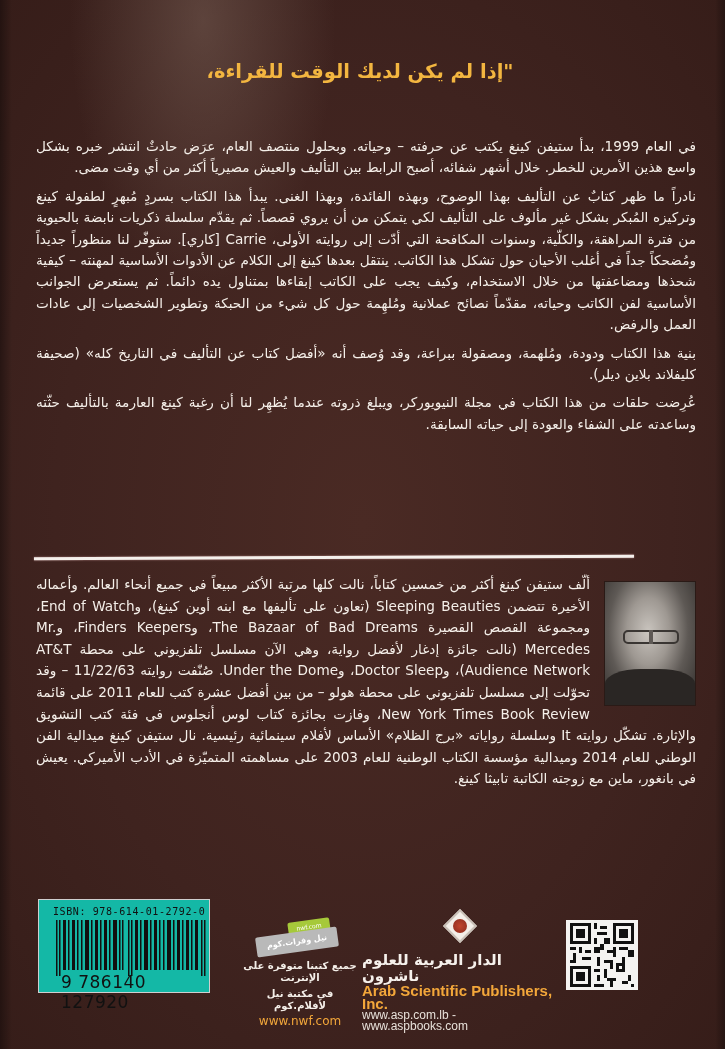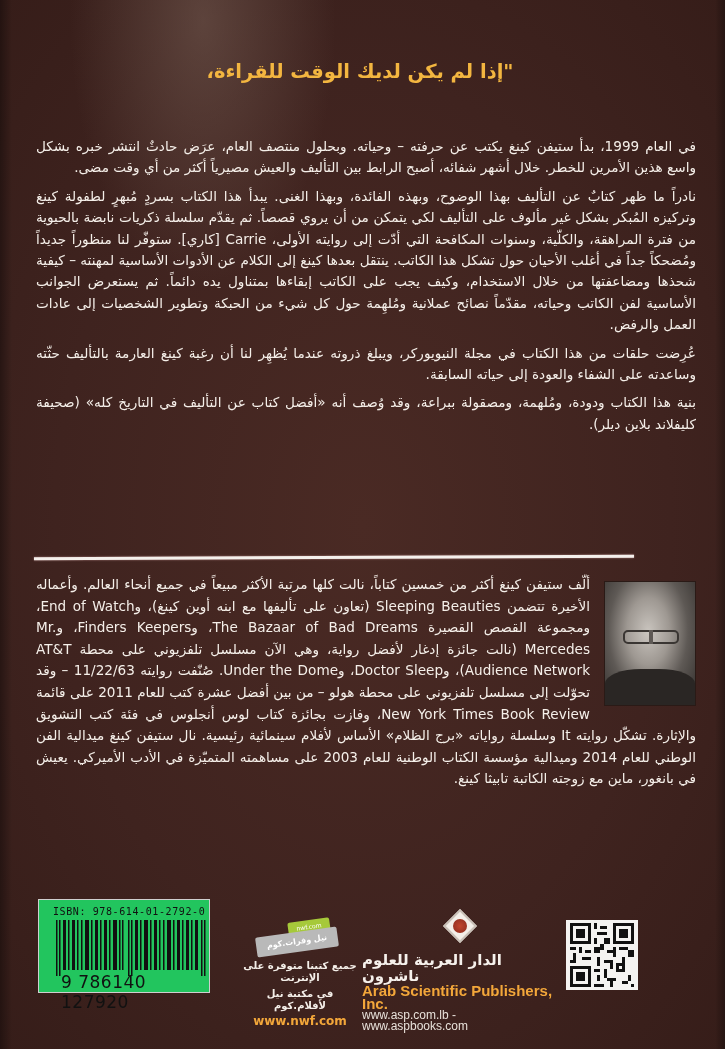--- a/index.html
+++ b/index.html
@@ -61,21 +61,21 @@
     content: ""; position: absolute; left: 24px; top: -2px; width: 4px; height: 14px;
     background: #5e5955;
   }
   .bio .photo .shirt {
     position: absolute; left: 0; bottom: 0; width: 100%; height: 36px;
     background: #2a2624; border-radius: 40% 40% 0 0;
   }
 
   .isbn-box {
     position: absolute; left: 38px; top: 899px; width: 172px; height: 94px;
-    background: #22c55e; border: 1px solid #cfcfcf;
+    background: #14b8a6; border: 1px solid #cfcfcf;
     direction: ltr; font-family: "DejaVu Sans Mono", monospace; color: #111;
   }
   .isbn-box .isbn-label {
     position: absolute; left: 14px; top: 6px; font-size: 10px; letter-spacing: 0.6px;
   }
   .isbn-box .bars {
     position: absolute; left: 17px; top: 20px; width: 150px; height: 56px;
   }
   .isbn-box .isbn-digits {
     position: absolute; left: 22px; top: 72px; font-family: "DejaVu Sans", sans-serif;
@@ -95,21 +95,21 @@
   }
   .nwf .tag .tag-gray {
     position: absolute; left: 8px; top: 12px; width: 82px; height: 20px;
     background: #b9b9b9; transform: rotate(-8deg); border-radius: 2px;
     font-size: 8px; color: #fff; line-height: 20px; font-weight: bold;
   }
   .nwf .nwf-text {
     font-size: 10px; line-height: 12px; color: #f4efe9; font-weight: bold; margin-top: 4px;
   }
   .nwf .nwf-url {
-    direction: ltr; font-size: 12px; font-weight: bold; color: #f3a73a; margin-top: 2px;
+    direction: ltr; font-size: 12px; font-weight: normal; color: #f3a73a; margin-top: 2px;
   }
 
   .publisher {
     position: absolute; left: 362px; top: 912px; width: 196px; text-align: left;
   }
   .publisher .logo {
     width: 36px; height: 36px; margin: 0 auto 4px auto; position: relative;
   }
   .publisher .logo .diamond {
     position: absolute; left: 6px; top: 2px; width: 24px; height: 24px;
@@ -142,22 +142,22 @@
 <div class="cover-edge-left"></div>
 <div class="cover-edge-right"></div>
 
 <div class="quote">
   <div>"إذا لم يكن لديك الوقت للقراءة،</div>
 </div>
 
 <div class="description">
   <p>في العام 1999، بدأ ستيفن كينغ يكتب عن حرفته – وحياته. وبحلول منتصف العام، عرَض حادثٌ انتشر خبره بشكل واسع هذين الأمرين للخطر. خلال أشهر شفائه، أصبح الرابط بين التأليف والعيش مصيرياً أكثر من أي وقت مضى.</p>
   <p>نادراً ما ظهر كتابٌ عن التأليف بهذا الوضوح، وبهذه الفائدة، وبهذا الغنى. يبدأ هذا الكتاب بسردٍ مُبهرٍ لطفولة كينغ وتركيزه المُبكر بشكل غير مألوف على التأليف لكي يتمكن من أن يروي قصصاً. ثم يقدّم سلسلة ذكريات نابضة بالحيوية من فترة المراهقة، والكلّية، وسنوات المكافحة التي أدّت إلى روايته الأولى، Carrie [كاري]. ستوفّر لنا منظوراً جديداً ومُضحكاً جداً في أغلب الأحيان حول تشكل هذا الكاتب. ينتقل بعدها كينغ إلى الكلام عن الأدوات الأساسية لمهنته – كيفية شحذها ومضاعفتها من خلال الاستخدام، وكيف يجب على الكاتب إبقاءها بمتناول يده دائماً. ثم يستعرض الجوانب الأساسية لفن الكاتب وحياته، مقدّماً نصائح عملانية ومُلهِمة حول كل شيء من الحبكة وتطوير الشخصيات إلى عادات العمل والرفض.</p>
+  <p>بنية هذا الكتاب ودودة، ومُلهمة، ومصقولة ببراعة، وقد وُصف أنه «أفضل كتاب عن التأليف في التاريخ كله» (صحيفة كليفلاند بلاين ديلر).</p>
   <p>عُرِضت حلقات من هذا الكتاب في مجلة النيويوركر، ويبلغ ذروته عندما يُظهِر لنا أن رغبة كينغ العارمة بالتأليف حثّته وساعدته على الشفاء والعودة إلى حياته السابقة.</p>
-  <p>بنية هذا الكتاب ودودة، ومُلهمة، ومصقولة ببراعة، وقد وُصف أنه «أفضل كتاب عن التأليف في التاريخ كله» (صحيفة كليفلاند بلاين ديلر).</p>
 </div>
 
 <div class="divider"></div>
 
 <div class="bio">
   <div class="photo" title="صورة ستيفن كينغ">
     <div class="glasses"></div>
     <div class="shirt"></div>
   </div>
   <span>ألّف ستيفن كينغ أكثر من خمسين كتاباً، نالت كلها مرتبة الأكثر مبيعاً في جميع أنحاء العالم. وأعماله الأخيرة تتضمن Sleeping Beauties (تعاون على تأليفها مع ابنه أوين كينغ)، وEnd of Watch، ومجموعة القصص القصيرة The Bazaar of Bad Dreams، وFinders Keepers، وMr. Mercedes (نالت جائزة إدغار لأفضل رواية، وهي الآن مسلسل تلفزيوني على محطة AT&amp;T Audience Network)، وDoctor Sleep، وUnder the Dome. صُنّفت روايته 11/22/63 – وقد تحوّلت إلى مسلسل تلفزيوني على محطة هولو – من بين أفضل عشرة كتب للعام 2011 على قائمة New York Times Book Review، وفازت بجائزة كتاب لوس أنجلوس في فئة كتب التشويق والإثارة. تشكّل روايته It وسلسلة رواياته «برج الظلام» الأساس لأفلام سينمائية رئيسية. نال ستيفن كينغ ميدالية الفن الوطني للعام 2014 وميدالية مؤسسة الكتاب الوطنية للعام 2003 على مساهمته المتميّزة في الأدب الأميركي. يعيش في بانغور، ماين مع زوجته الكاتبة تابيثا كينغ.</span>

